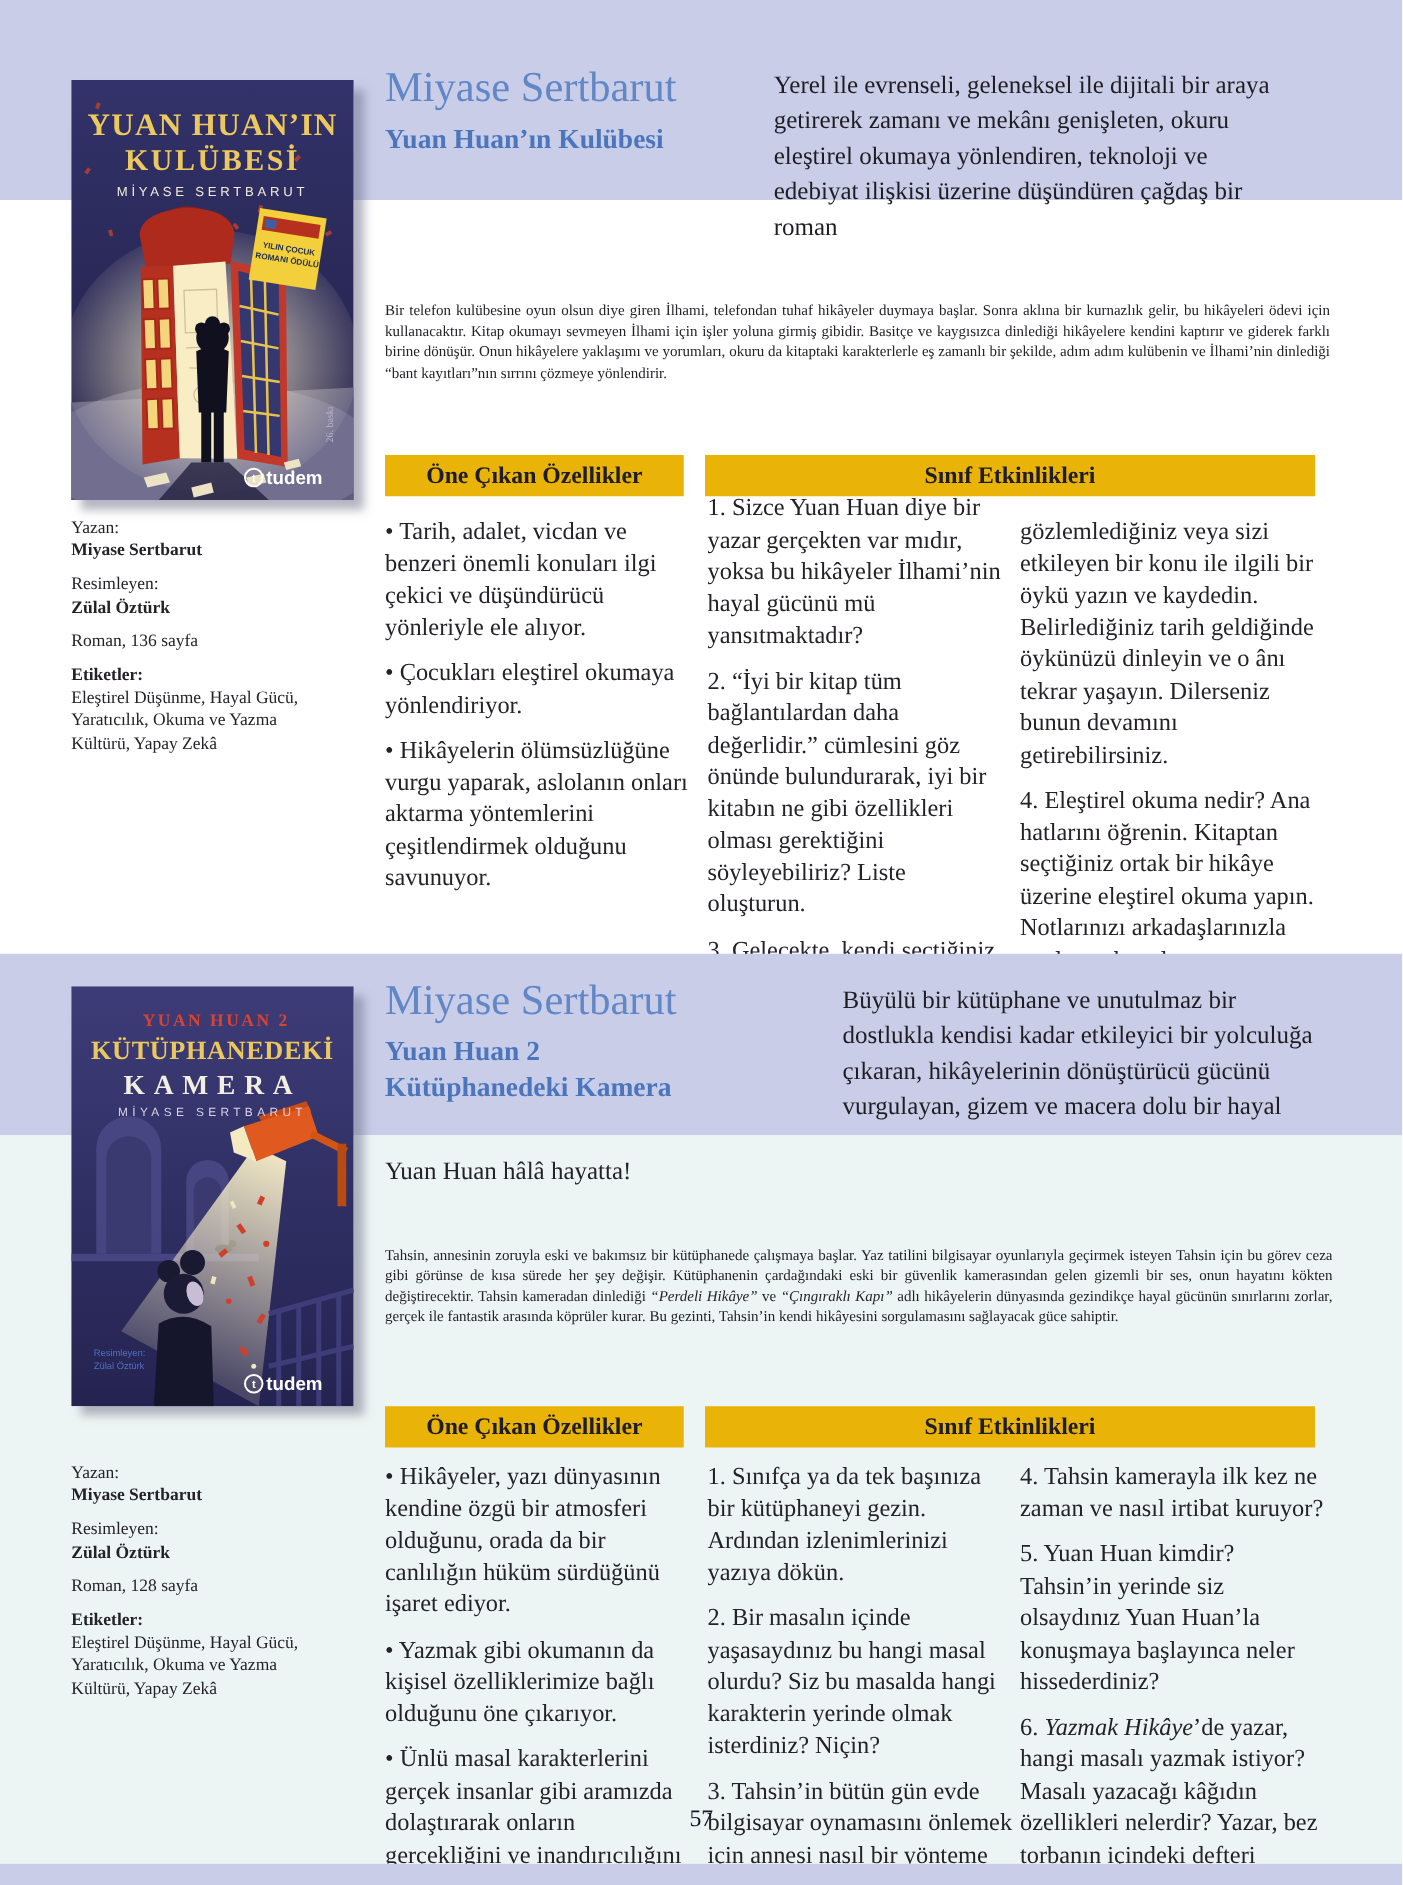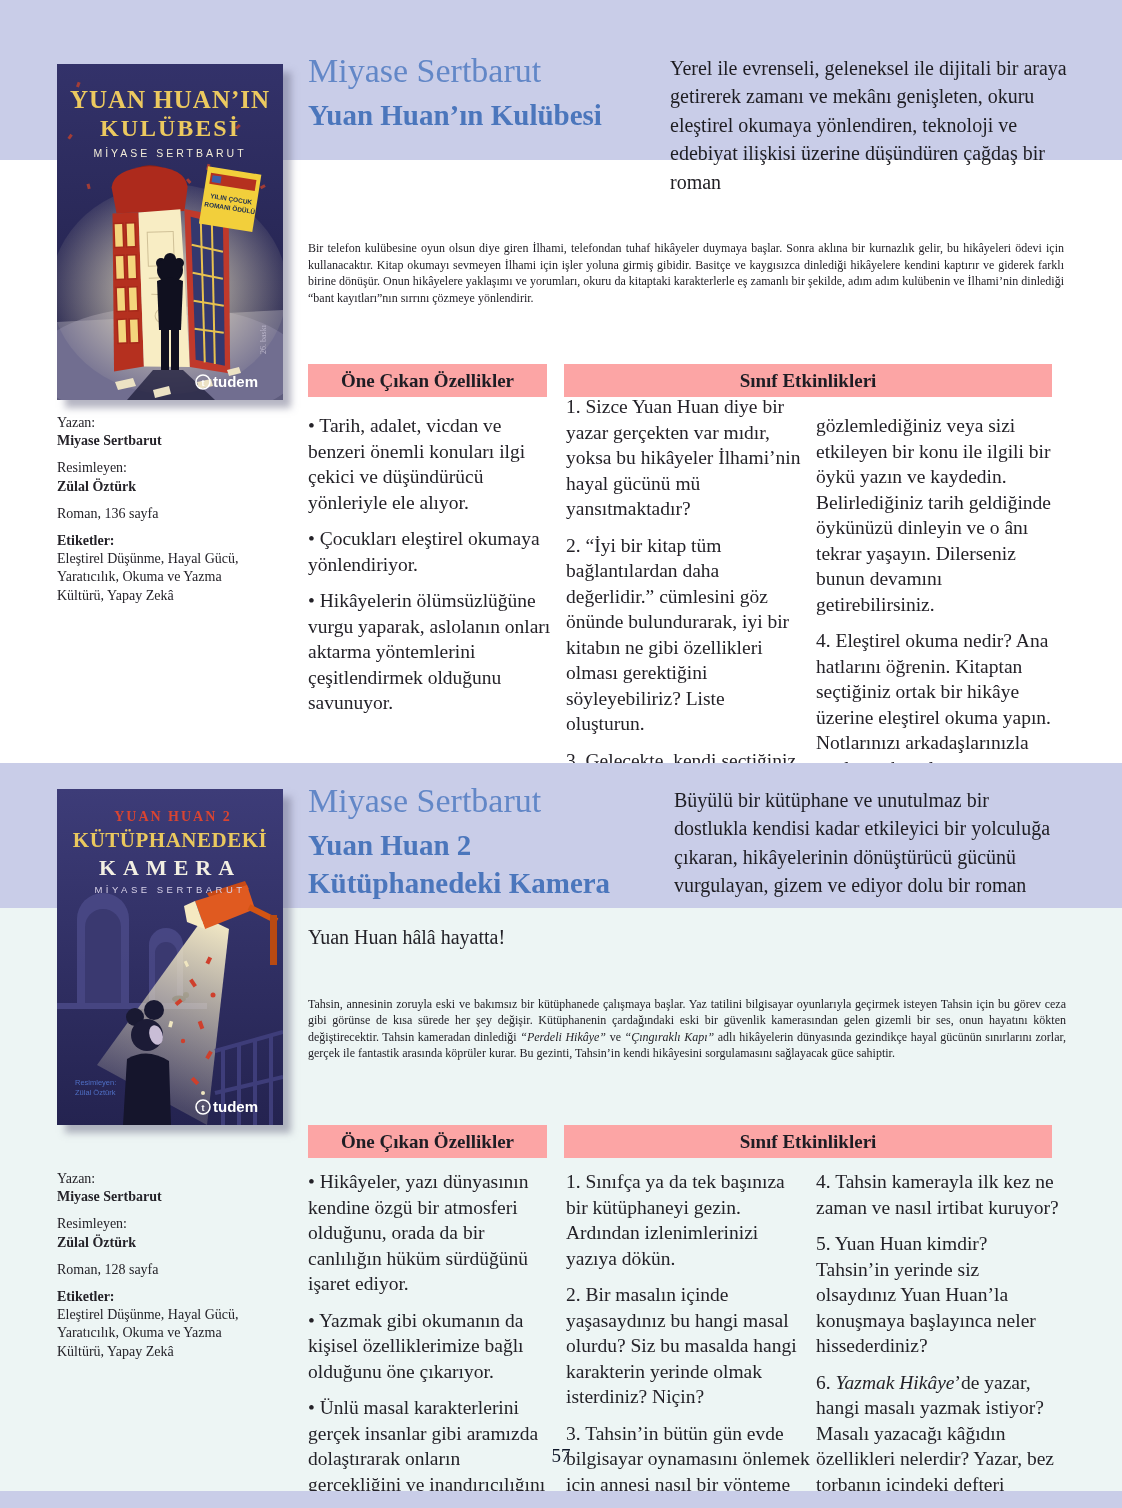--- a/index.html
+++ b/index.html
@@ -1,23 +1,23 @@
 <!DOCTYPE html>
 <html><head>
 <meta charset="utf-8">
 <style>
   html,body{margin:0;padding:0;background:#ffffff;}
   body{font-family:"Liberation Serif","DejaVu Serif",serif;color:#242228;}
   .page{position:relative;width:1122px;height:1508px;overflow:hidden;background:#ffffff;}
   .abs{position:absolute;}
   .band{background:#c9cde8;}
   .mint{background:#edf5f4;}
-  .bar{background:#fca5a5;text-align:center;font-weight:bold;font-size:19px;line-height:33px;color:#1e1d24;}
+  .bar{background:#eab308;text-align:center;font-weight:bold;font-size:19px;line-height:33px;color:#1e1d24;}
   .h-author{font-size:34px;color:#6287c7;line-height:1.1;}
-  .h-title{font-size:29px;font-weight:bold;color:#4b76bc;line-height:1.28;margin-top:8px;}
+  .h-title{font-size:22px;font-weight:bold;color:#4b76bc;line-height:1.28;margin-top:8px;}
   .tagline{font-size:20px;line-height:1.42;color:#1e1d22;}
   .summary{font-size:12px;line-height:1.38;text-align:justify;margin-top:44px;}
   .summary-intro{font-size:20px;line-height:1.38;}
   .coltext{font-size:19.5px;line-height:1.31;}
   .coltext p{margin:0 0 11px 0;}
   .author-block{font-size:14px;line-height:1.3;}
   .ab-bold{font-weight:bold;}
   .mt{margin-top:9px;}
   .cover{box-shadow:8px 8px 7px rgba(110,110,135,.5);}
   .cover svg{display:block;}
@@ -121,21 +121,21 @@
         <text x="156" y="323" font-size="15" font-weight="bold" fill="#ffffff" font-family="Liberation Sans, sans-serif">tudem</text>
       </g>
     </svg>
   </div>
 
   <div class="abs" style="left:308px;top:52px;width:330px;">
     <div class="h-author">Miyase Sertbarut</div>
     <div class="h-title">Yuan Huan’ın Kulübesi</div>
   </div>
 
-  <div class="abs tagline" style="left:670px;top:54px;width:412px;">Yerel ile evrenseli, geleneksel ile dijitali bir araya getirerek zamanı ve mekânı genişleten, okuru eleştirel okumaya yönlendiren, teknoloji ve edebiyat ilişkisi üzerine düşündüren çağdaş bir roman</div>
+  <div class="abs tagline" style="left:619px;top:54px;width:412px;">Yerel ile evrenseli, geleneksel ile dijitali bir araya getirerek zamanı ve mekânı genişleten, okuru eleştirel okumaya yönlendiren, teknoloji ve edebiyat ilişkisi üzerine düşündüren çağdaş bir roman</div>
 
   <div class="abs summary" style="left:308px;top:196px;width:756px;">Bir telefon kulübesine oyun olsun diye giren İlhami, telefondan tuhaf hikâyeler duymaya başlar. Sonra aklına bir kurnazlık gelir, bu hikâyeleri ödevi için kullanacaktır. Kitap okumayı sevmeyen İlhami için işler yoluna girmiş gibidir. Basitçe ve kaygısızca dinlediği hikâyelere kendini kaptırır ve giderek farklı birine dönüşür. Onun hikâyelere yaklaşımı ve yorumları, okuru da kitaptaki karakterlerle eş zamanlı bir şekilde, adım adım kulübenin ve İlhami’nin dinlediği “bant kayıtları”nın sırrını çözmeye yönlendirir.</div>
 
   <div class="abs bar" style="left:308px;top:364px;width:239px;height:33px;">Öne Çıkan Özellikler</div>
   <div class="abs bar" style="left:564px;top:364px;width:488px;height:33px;">Sınıf Etkinlikleri</div>
 
   <div class="abs author-block" style="left:57px;top:414px;width:212px;">
     <div>Yazan:</div>
     <div class="ab-bold">Miyase Sertbarut</div>
     <div class="mt">Resimleyen:</div>
@@ -243,21 +243,21 @@
       </g>
     </svg>
   </div>
 
   <div class="abs" style="left:308px;top:782px;width:350px;">
     <div class="h-author">Miyase Sertbarut</div>
     <div class="h-title">Yuan Huan 2</div>
     <div class="h-title" style="margin-top:0;">Kütüphanedeki Kamera</div>
   </div>
 
-  <div class="abs tagline" style="left:674px;top:786px;width:384px;">Büyülü bir kütüphane ve unutulmaz bir dostlukla kendisi kadar etkileyici bir yolculuğa çıkaran, hikâyelerinin dönüştürücü gücünü vurgulayan, gizem ve ediyor dolu bir roman</div>
+  <div class="abs tagline" style="left:674px;top:786px;width:384px;">Büyülü bir kütüphane ve unutulmaz bir dostlukla kendisi kadar etkileyici bir yolculuğa çıkaran, hikâyelerinin dönüştürücü gücünü vurgulayan, gizem ve macera dolu bir hayal</div>
 
   <div class="abs" style="left:308px;top:924px;width:758px;">
     <div class="summary-intro">Yuan Huan hâlâ hayatta!</div>
     <div class="summary"><span>Tahsin, annesinin zoruyla eski ve bakımsız bir kütüphanede çalışmaya başlar. Yaz tatilini bilgisayar oyunlarıyla geçirmek isteyen Tahsin için bu görev ceza gibi görünse de kısa sürede her şey değişir. Kütüphanenin çardağındaki eski bir güvenlik kamerasından gelen gizemli bir ses, onun hayatını kökten değiştirecektir. Tahsin kameradan dinlediği </span><span style="font-style: italic;">“Perdeli Hikâye”</span><span> ve </span><span style="font-style: italic;">“Çıngıraklı Kapı”</span><span> adlı hikâyelerin dünyasında gezindikçe hayal gücünün sınırlarını zorlar, gerçek ile fantastik arasında köprüler kurar. Bu gezinti, Tahsin’in kendi hikâyesini sorgulamasını sağlayacak güce sahiptir.</span></div>
   </div>
 
   <div class="abs bar" style="left:308px;top:1125px;width:239px;height:33px;">Öne Çıkan Özellikler</div>
   <div class="abs bar" style="left:564px;top:1125px;width:488px;height:33px;">Sınıf Etkinlikleri</div>
 
   <div class="abs author-block" style="left:57px;top:1170px;width:190px;">

